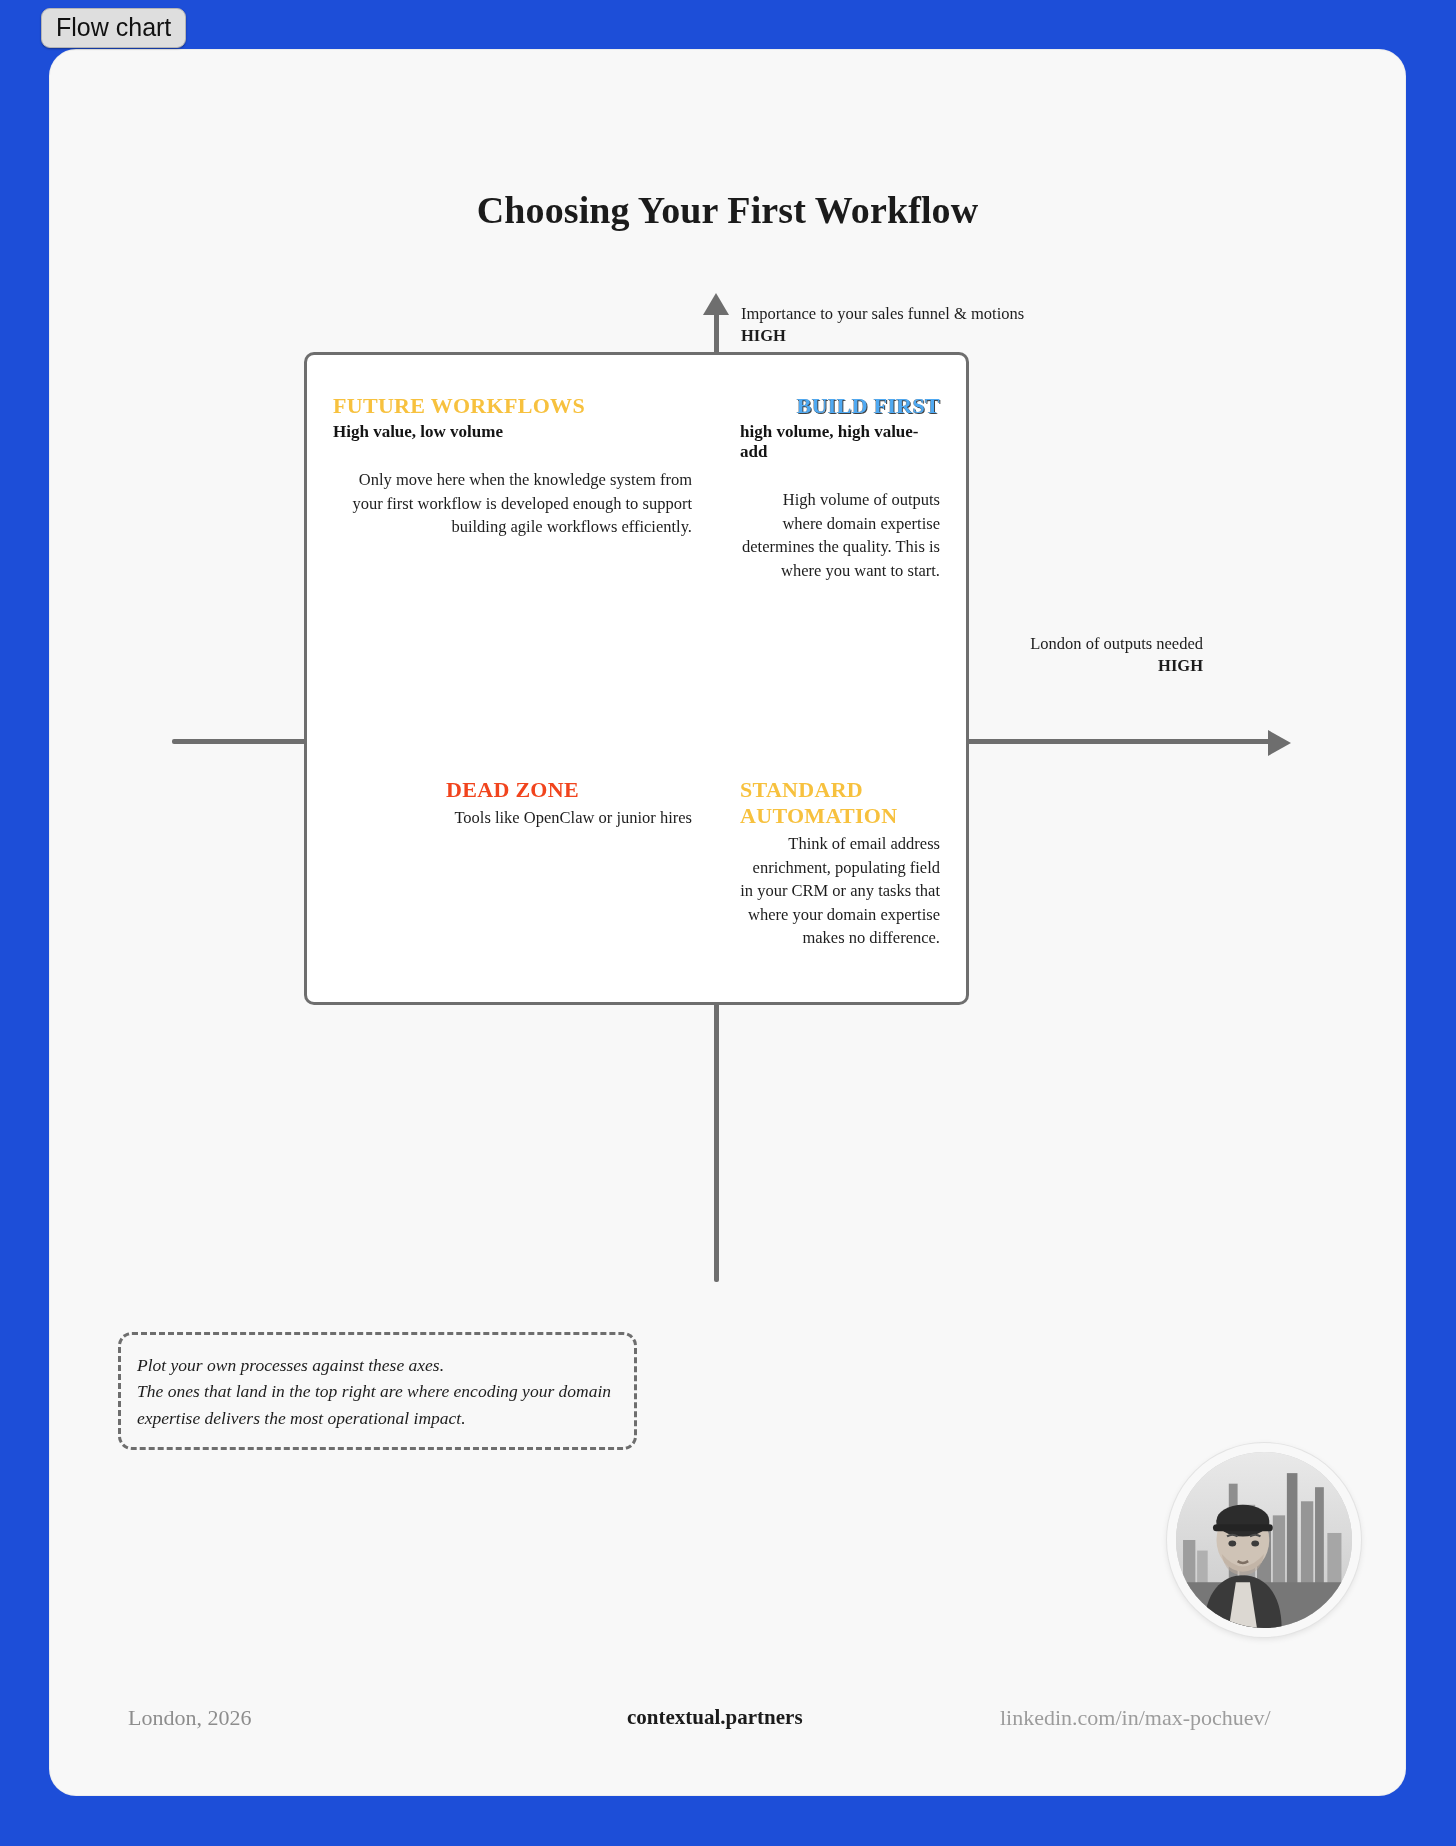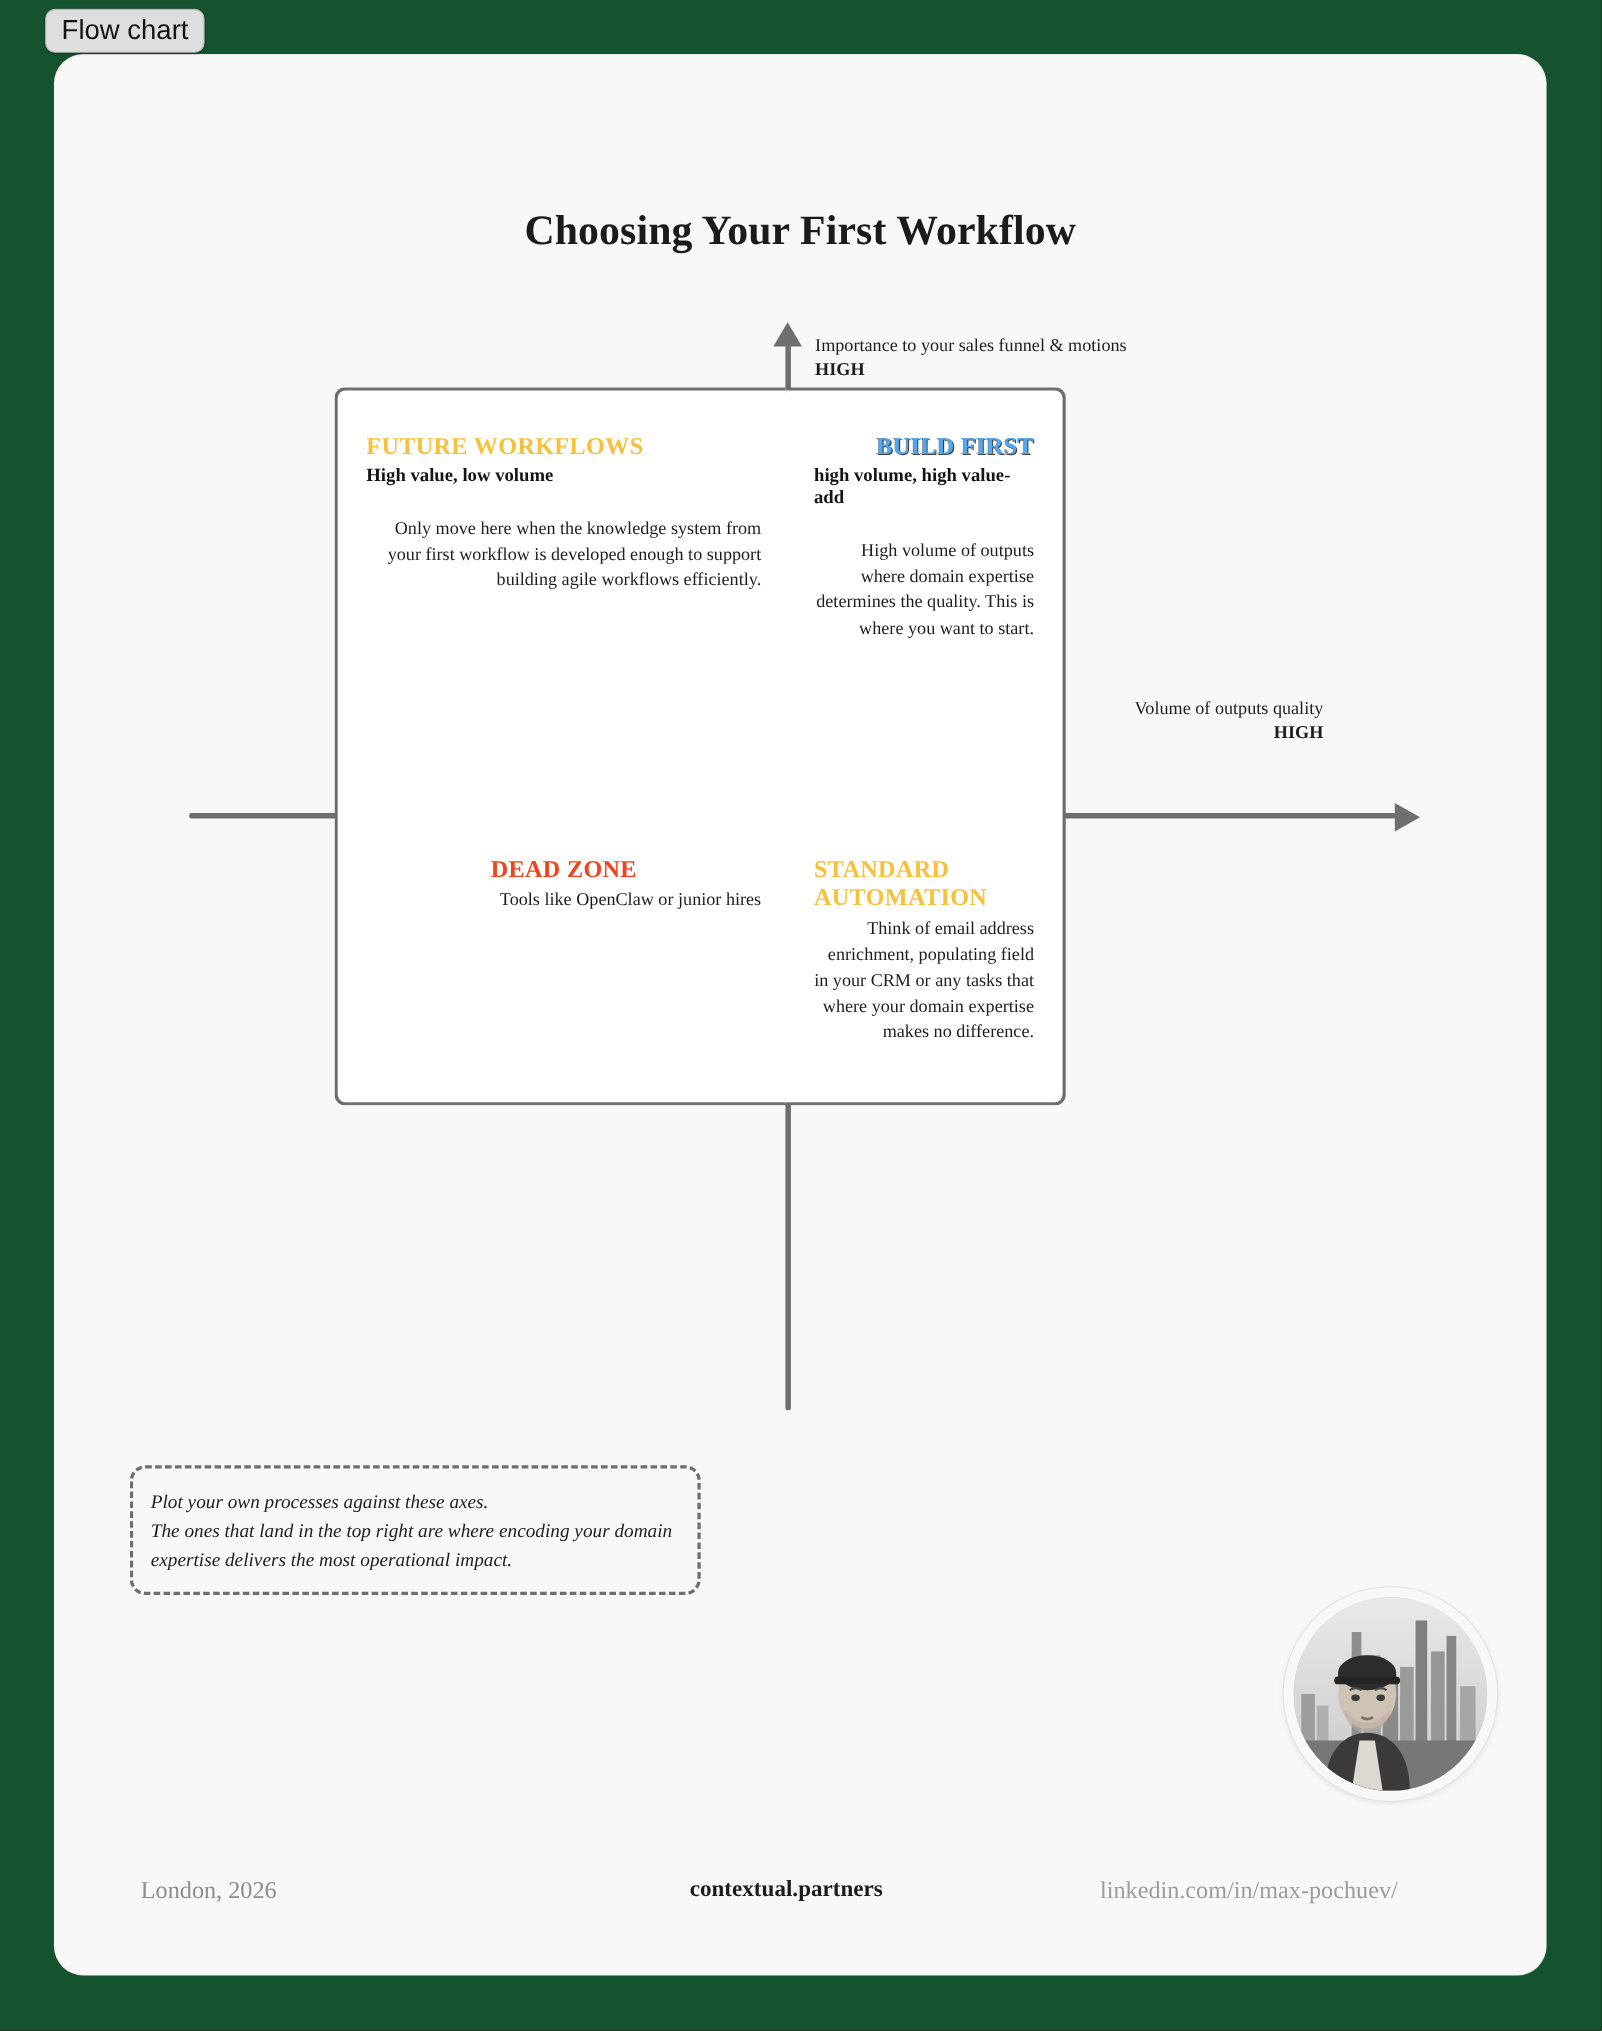--- a/index.html
+++ b/index.html
@@ -2,21 +2,21 @@
 <html><head>
 <meta charset="utf-8">
 <title>Choosing Your First Workflow</title>
 <style>
   html,body{margin:0;padding:0;background:#000;}
   body{
     width:1456px;height:1846px;
     font-family:"Liberation Serif", serif;
     -webkit-font-smoothing:antialiased;
   }
-  .stage{position:relative;width:1456px;height:1846px;background:#14532d;overflow:hidden;}
+  .stage{position:relative;width:1456px;height:1846px;background:#1d4ed8;overflow:hidden;}
 
   
   .badge{
     position:absolute;left:41px;top:8px;z-index:40;
     background:#dedede;border:1px solid #b4b4b4;border-radius:9px;
     padding:5px 14px 7px 14px;
     font-family:"Liberation Sans", sans-serif;
     font-size:25px;line-height:1.05;color:#111;
     box-shadow:0 1px 2px rgba(0,0,0,.35);
   }
@@ -132,21 +132,21 @@
     <div class="axis-v-head"></div>
     <div class="axis-h"></div>
     <div class="axis-h-head"></div>
 
     <div class="axis-label axis-label-y">
       <span>Importance to your sales funnel &amp; motions</span>
       <span class="hi">HIGH</span>
     </div>
 
     <div class="axis-label axis-label-x">
-      <span>Volume of outputs quality</span>
+      <span>London of outputs needed</span>
       <span class="hi">HIGH</span>
     </div>
 
     <div class="quad q-tl">
       <p class="q-head amber">FUTURE WORKFLOWS</p>
       <p class="q-sub">High value, low volume</p>
       <p class="q-body">Only move here when the knowledge system from your first workflow is developed enough to support building agile workflows efficiently.</p>
     </div>
 
     <div class="quad q-tr">

